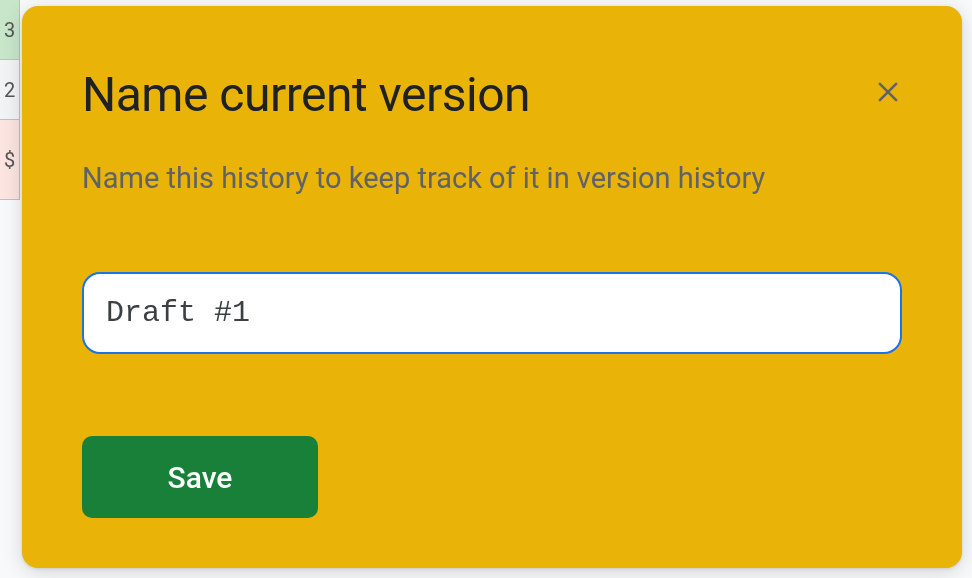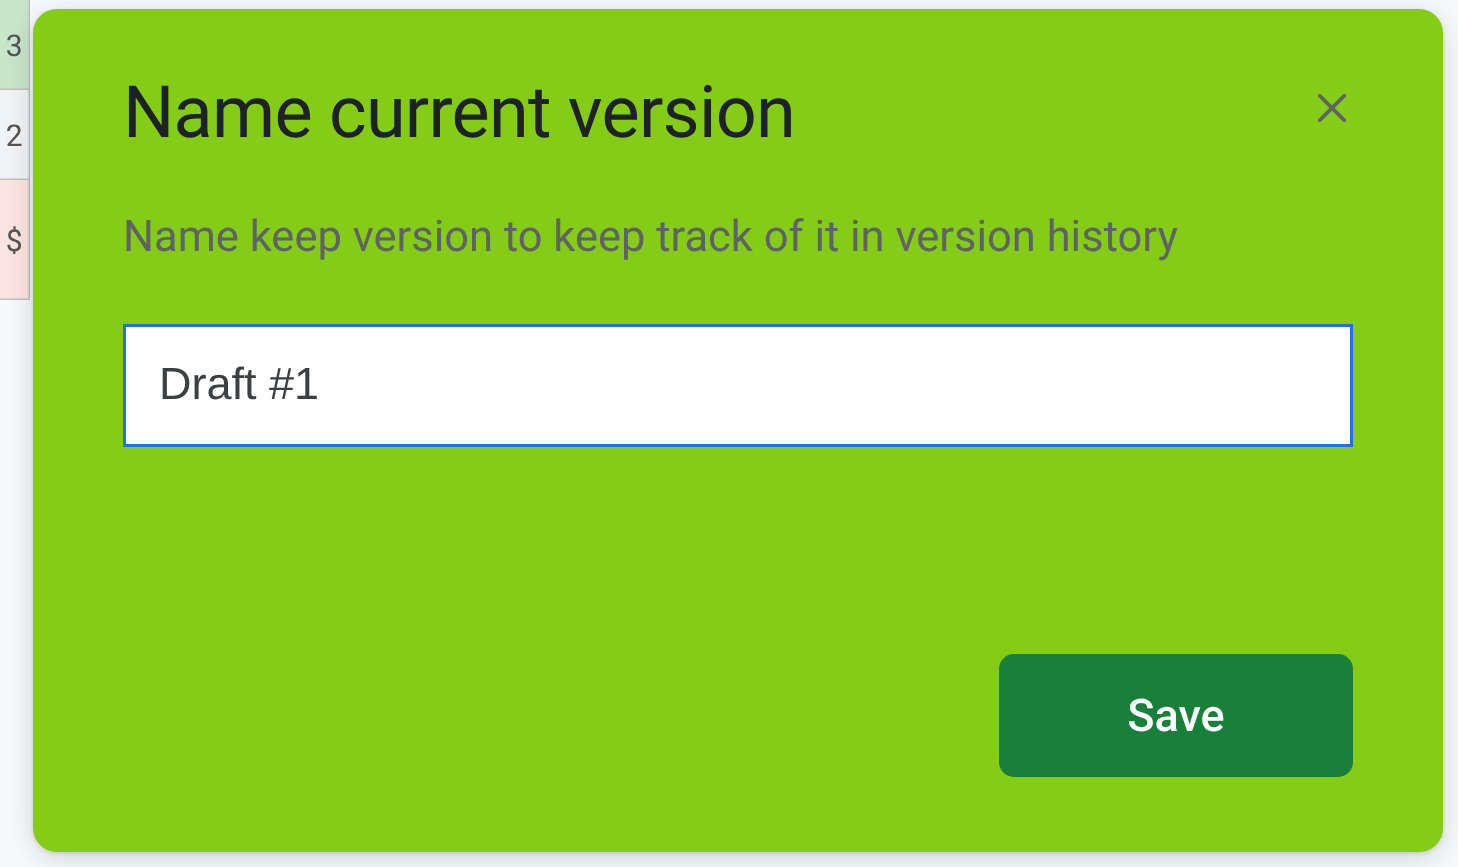--- a/index.html
+++ b/index.html
@@ -42,24 +42,24 @@
     }
     .bg-green {
       background: #c8e6c9;
     }
     .modal {
       position: absolute;
       top: 6px;
       left: 22px;
       width: 940px;
       height: 562px;
-      background: #84cc16;
+      background: #eab308;
       border-radius: 16px;
       box-shadow: 0 4px 20px rgba(0,0,0,0.15), 0 1px 3px rgba(0,0,0,0.1);
-      padding: 40px 60px 50px 60px;
+      padding: 60px 60px 50px 60px;
       display: flex;
       flex-direction: column;
     }
     .modal-header {
       display: flex;
       align-items: flex-start;
       justify-content: space-between;
       margin-bottom: 36px;
     }
     .modal-title {
@@ -88,34 +88,35 @@
       font-size: 29px;
       font-weight: 400;
       color: #5f6368;
       margin-bottom: 38px;
       line-height: 1.35;
     }
     .version-input {
       width: 100%;
       height: 82px;
       border: 2.5px solid #1a73e8;
-      border-radius: 0;
+      border-radius: 18px;
       font-size: 30px;
-      font-family: Liberation Sans, sans-serif;
+      font-family: Liberation Mono, monospace;
       color: #3c4043;
       padding: 0 22px;
       outline: none;
       background: #fff;
+      margin-top: 36px;
     }
     .version-input::placeholder {
       color: #80868b;
     }
     .button-row {
       display: flex;
-      justify-content: flex-end;
+      justify-content: space-between;
       gap: 28px;
       margin-top: auto;
     }
     .btn {
       height: 82px;
       min-width: 236px;
       border-radius: 10px;
       font-size: 30px;
       font-weight: 500;
       font-family: inherit;
@@ -148,18 +149,18 @@
 <div class="modal">
   <div class="modal-header">
     <h1 class="modal-title">Name current version</h1>
     <button class="close-button">
       <svg class="close-icon-svg" viewBox="0 0 24 24" fill="none" stroke="#5f6368" stroke-width="2.2" stroke-linecap="round">
         <line x1="5" y1="5" x2="19" y2="19"></line>
         <line x1="19" y1="5" x2="5" y2="19"></line>
       </svg>
     </button>
   </div>
-  <p class="modal-description">Name keep version to keep track of it in version history</p>
+  <p class="modal-description">Name this history to keep track of it in version history</p>
   <input type="text" class="version-input" value="Draft #1" style="">
   <div class="button-row">
     <button class="btn btn-primary">Save</button>
   </div>
 </div>
 
 </body></html>

